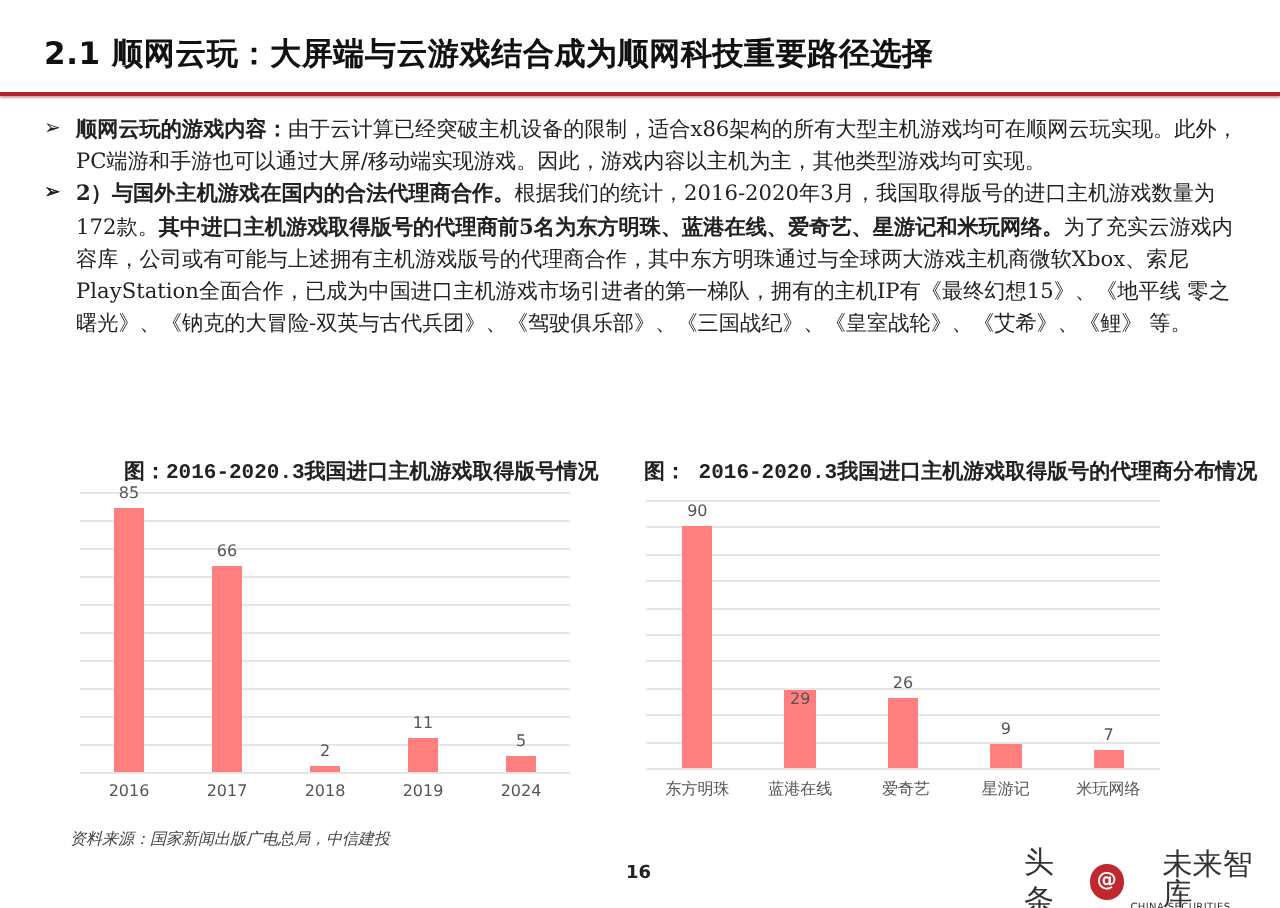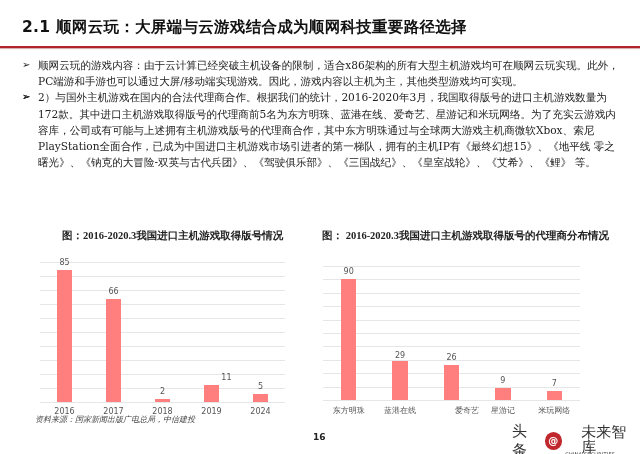--- a/index.html
+++ b/index.html
@@ -5,24 +5,24 @@
   html, body { margin:0; padding:0; background:#fff; }
   body { width:640px; height:454px; position:relative; overflow:hidden;
          font-family:"DejaVu Serif","Liberation Serif",serif; color:#222; }
   .title { position:absolute; left:22px; top:17px; font-size:15.5px; font-weight:bold;
            font-family:"DejaVu Sans","Liberation Sans",sans-serif; color:#111; letter-spacing:0.3px; }
   .title-rule { position:absolute; left:0; top:46px; width:640px; height:2px; background:#b0242a;
                 box-shadow:0 1px 1px rgba(120,0,0,0.35); }
   .body-text { position:absolute; left:22px; top:57px; width:600px; font-size:10.6px; line-height:16.2px; }
   .bullet { position:relative; padding-left:16px; }
   .bullet .arrow { position:absolute; left:0; top:0; font-size:10px; }
-  b { font-weight:normal; }
+  b { font-weight:bold; }
   .cap { position:absolute; top:229px; font-size:10.5px; font-weight:bold;
-         font-family:Liberation Serif, serif; }
-  .chart { position:absolute;margin-top:16px; }
+         font-family:Liberation Mono, monospace; }
+  .chart { position:absolute; }
   .grid { position:absolute; left:0; right:0; height:1px; background:#e6e6e6; }
   .bar { position:absolute; bottom:0; background:#ff7f7f; }
   .vlabel { position:absolute; font-size:8px; color:#555; text-align:center; width:40px;
             font-family:"DejaVu Sans","Liberation Sans",sans-serif; }
   .xlabel { position:absolute; font-size:8px; color:#555; text-align:center; width:60px;
             font-family:"DejaVu Sans","Liberation Sans",sans-serif; }
   .source { position:absolute; left:35px; top:414px; font-size:8px; font-style:italic; color:#444; }
   .pagenum { position:absolute; left:313px; top:432px; font-size:9px; font-weight:bold;
              font-family:"DejaVu Sans","Liberation Sans",sans-serif; }
   .wm { position:absolute; left:512px; top:422px; display:flex; align-items:center; gap:3px;
@@ -75,21 +75,21 @@
     <div class="bar" style="left: 17.15px; width: 14.7px; height: 132.222px; background: rgb(255, 127, 127);"></div>
     <div class="vlabel" style="left: 4.5px; top: -4.22222px;">85</div>
     <div class="xlabel" style="left: -5.5px; top: 145px;">2016</div>
     <div class="bar" style="left: 66.15px; width: 14.7px; height: 102.667px; background: rgb(255, 127, 127);"></div>
     <div class="vlabel" style="left: 53.5px; top: 25.3333px;">66</div>
     <div class="xlabel" style="left: 43.5px; top: 145px;">2017</div>
     <div class="bar" style="left: 115.15px; width: 14.7px; height: 3.11111px; background: rgb(255, 127, 127);"></div>
     <div class="vlabel" style="left: 102.5px; top: 124.889px;">2</div>
     <div class="xlabel" style="left: 92.5px; top: 145px;">2018</div>
     <div class="bar" style="left: 164.15px; width: 14.7px; height: 17.1111px; background: rgb(255, 127, 127);"></div>
-    <div class="vlabel" style="left: 151.5px; top: 110.889px; text-align: right;">11</div>
+    <div class="vlabel" style="left: 151.5px; top: 110.889px;">11</div>
     <div class="xlabel" style="left: 141.5px; top: 145px;">2019</div>
     <div class="bar" style="left: 213.15px; width: 14.7px; height: 7.77778px; background: rgb(255, 127, 127);"></div>
     <div class="vlabel" style="left: 200.5px; top: 120.222px;">5</div>
     <div class="xlabel" style="left: 190.5px; top: 145px;">2024</div>
   </div>
 
 <div class="chart" id="chart1" style="left:323px; top:250px; width:257px; height:134px;">
     <div class="grid" style="top: 134px;"></div>
     <div class="grid" style="top: 120.6px;"></div>
     <div class="grid" style="top: 107.2px;"></div>
@@ -98,25 +98,25 @@
     <div class="grid" style="top: 67px;"></div>
     <div class="grid" style="top: 53.6px;"></div>
     <div class="grid" style="top: 40.2px;"></div>
     <div class="grid" style="top: 26.8px;"></div>
     <div class="grid" style="top: 13.4px;"></div>
     <div class="grid" style="top: 0px;"></div>
     <div class="bar" style="left: 17.99px; width: 15.42px; height: 120.6px; background: rgb(255, 127, 127);"></div>
     <div class="vlabel" style="left: 5.7px; top: 1.4px;">90</div>
     <div class="xlabel" style="left: -4.3px; top: 139px;">东方明珠</div>
     <div class="bar" style="left: 69.39px; width: 15.42px; height: 38.86px; background: rgb(255, 127, 127);"></div>
-    <div class="vlabel" style="left: 57.1px; top: 85px;">29</div>
+    <div class="vlabel" style="left: 57.1px; top: 95px;">29</div>
     <div class="xlabel" style="left: 47.1px; top: 139px;">蓝港在线</div>
     <div class="bar" style="left: 120.79px; width: 15.42px; height: 34.84px; background: rgb(255, 127, 127);"></div>
     <div class="vlabel" style="left: 108.5px; top: 87.16px;">26</div>
-    <div class="xlabel" style="left: 114px; top: 139px;">爱奇艺</div>
+    <div class="xlabel" style="left: 100px; top: 139px;">爱奇艺</div>
     <div class="bar" style="left: 172.19px; width: 15.42px; height: 12.06px; background: rgb(255, 127, 127);"></div>
     <div class="vlabel" style="left: 159.9px; top: 109.94px;">9</div>
     <div class="xlabel" style="left: 149.9px; top: 139px;">星游记</div>
     <div class="bar" style="left: 223.59px; width: 15.42px; height: 9.38px; background: rgb(255, 127, 127);"></div>
     <div class="vlabel" style="left: 211.3px; top: 112.62px;">7</div>
     <div class="xlabel" style="left: 201.3px; top: 139px;">米玩网络</div>
   </div>
 
 <div class="source">资料来源：国家新闻出版广电总局，中信建投</div>
 <div class="pagenum">16</div>

